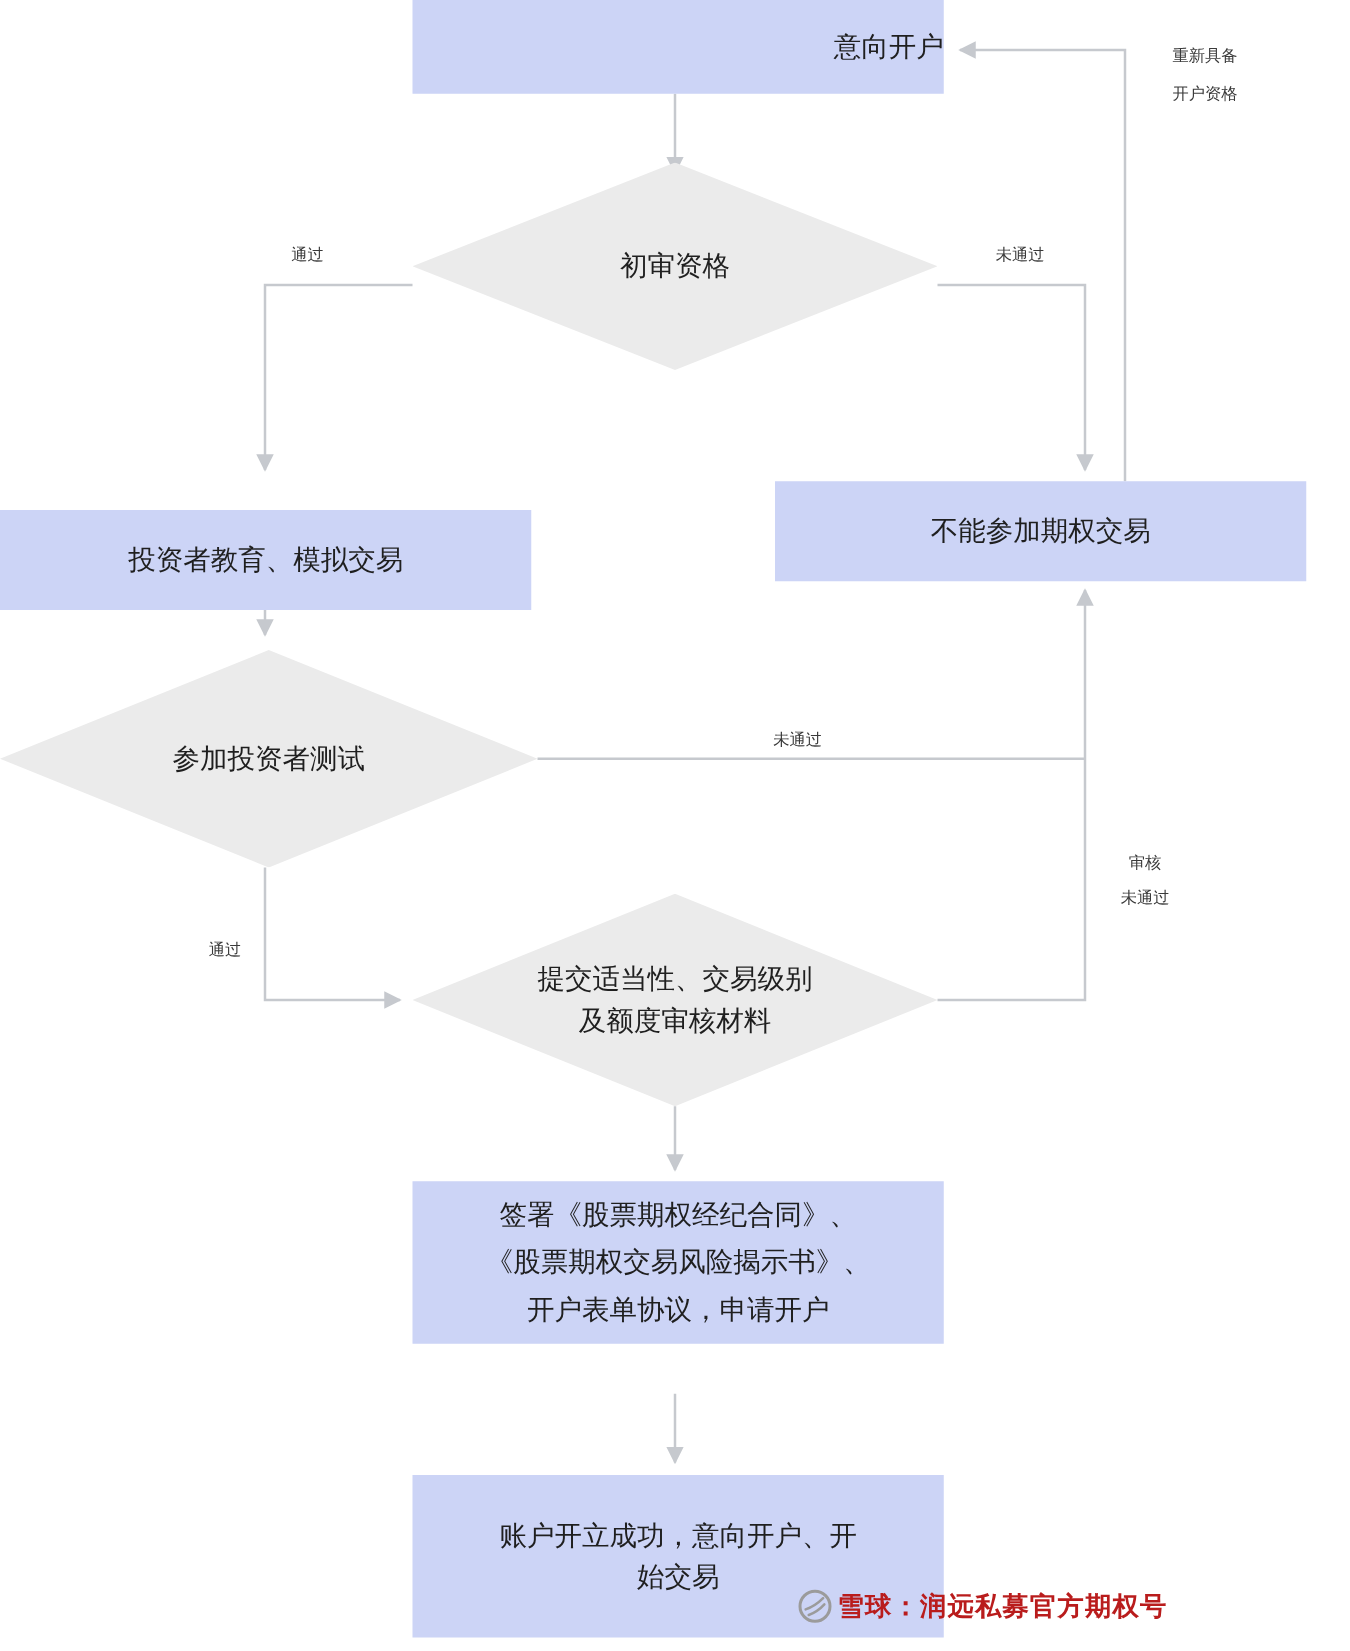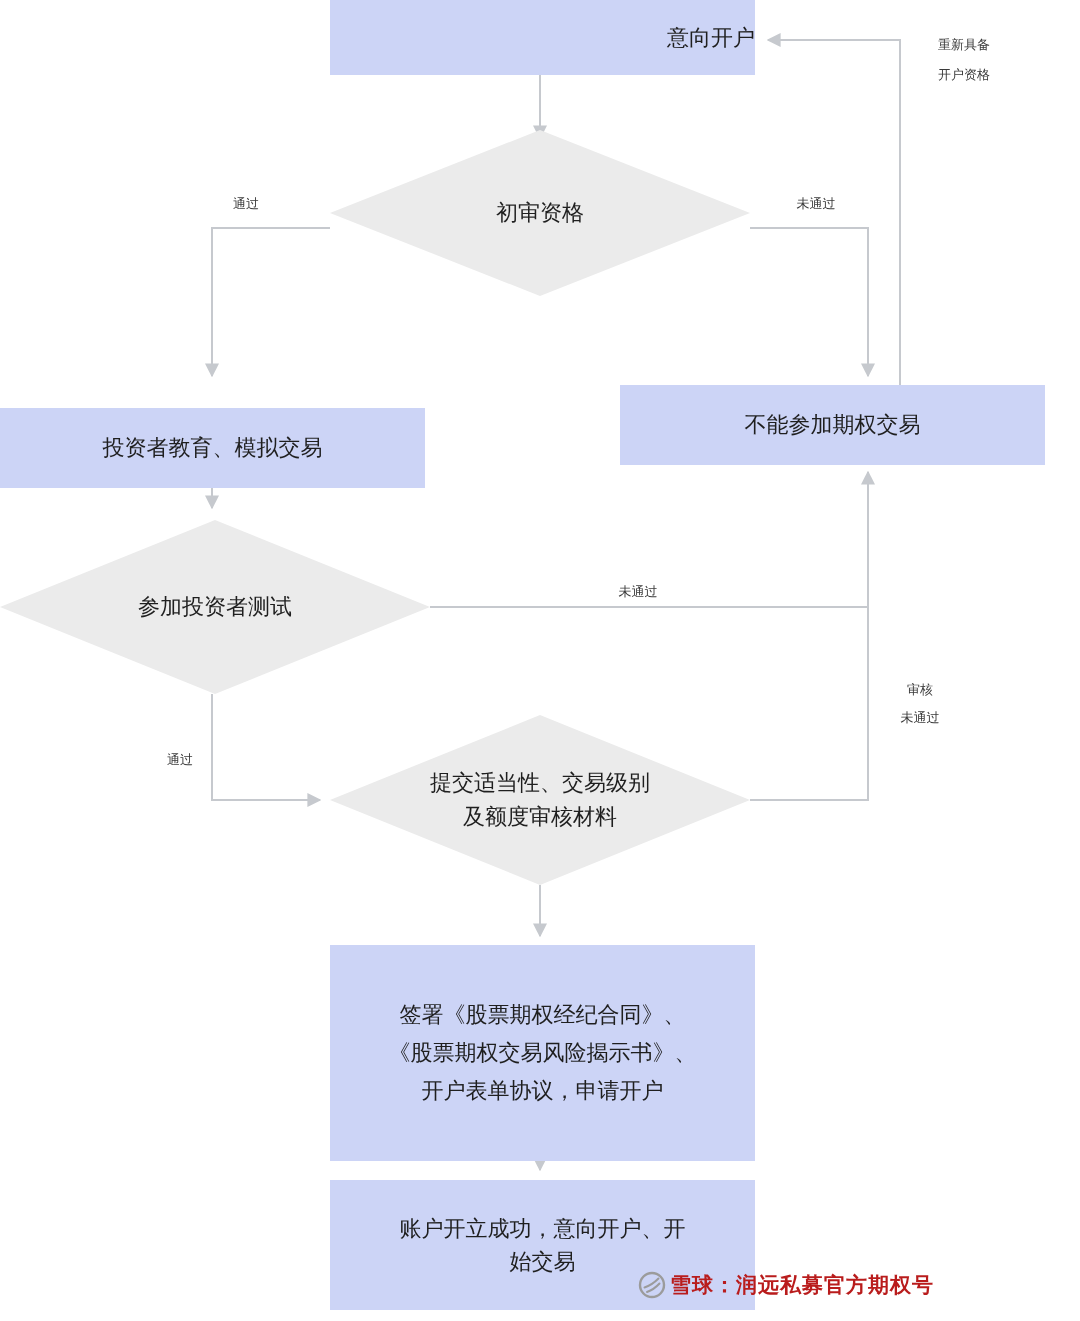--- a/index.html
+++ b/index.html
@@ -42,29 +42,29 @@
     text-align: center;
     white-space: pre-line;
   }
   
   .n-start   { left: 330px; top: 0px;    width: 425px; height: 75px; justify-content: flex-end;  }
   .n-review1 { left: 330px; top: 130px;  width: 420px; height: 166px; }
   .n-edu     { left: 0px;   top: 408px;  width: 425px; height: 80px;  }
   .n-noopt   { left: 620px; top: 385px;  width: 425px; height: 80px;  }
   .n-test    { left: 0px;   top: 520px;  width: 430px; height: 174px; }
   .n-submit  { left: 330px; top: 715px;  width: 420px; height: 170px; line-height: 34px; }
-  .n-sign    { left: 330px; top: 945px;  width: 425px; height: 216px; line-height: 38px; }
+  .n-sign    { left: 330px; top: 945px;  width: 425px; height: 130px; line-height: 38px; }
   .n-done    { left: 330px; top: 1180px; width: 425px; height: 130px; line-height: 33px; }
   
   .l-pass1   { left: 200px; top: 190px; width: 92px;  }
   .l-fail1   { left: 770px; top: 190px; width: 92px;  }
   .l-requal  { left: 908px; top: 30px;  width: 112px; line-height: 30px; }
   .l-fail2   { left: 592px; top: 578px; width: 92px;  }
   .l-pass2   { left: 135px; top: 746px; width: 90px;  }
-  .l-fail3   { left: 848px; top: 676px; width: 92px; padding-left: 26px;  }
+  .l-fail3   { left: 870px; top: 676px; width: 92px;  }
   .watermark {
     position: absolute;
     left: 638px;
     top: 1268px;
     height: 34px;
     display: flex;
     align-items: center;
     gap: 4px;
     color: #b91c1c;
     font-size: 21px;

